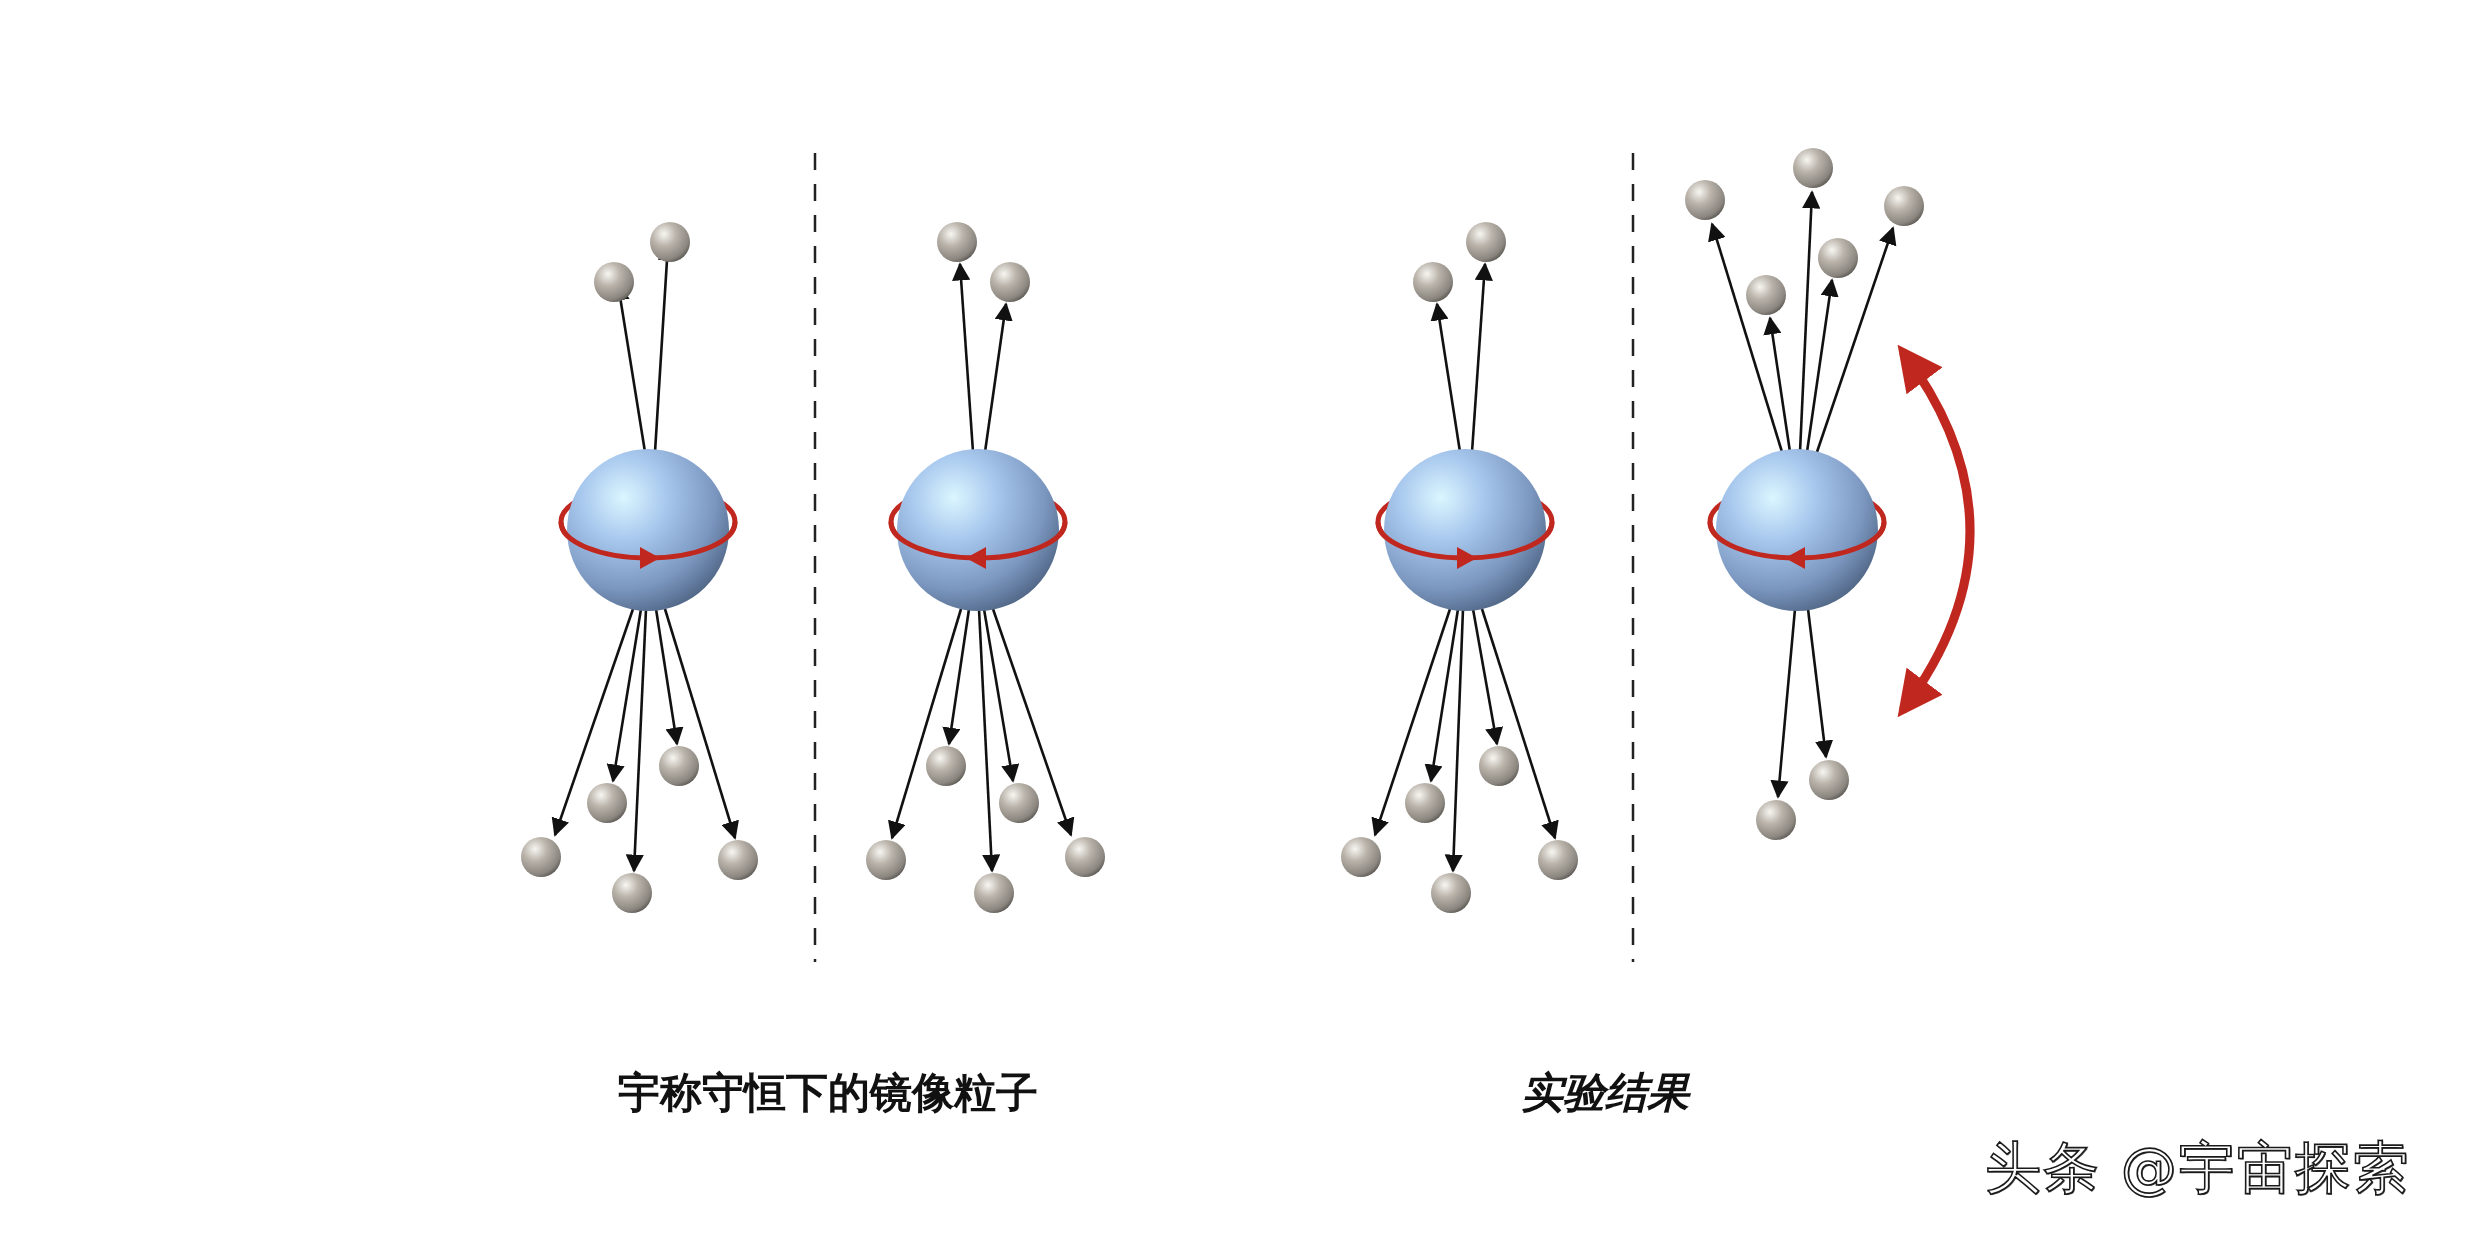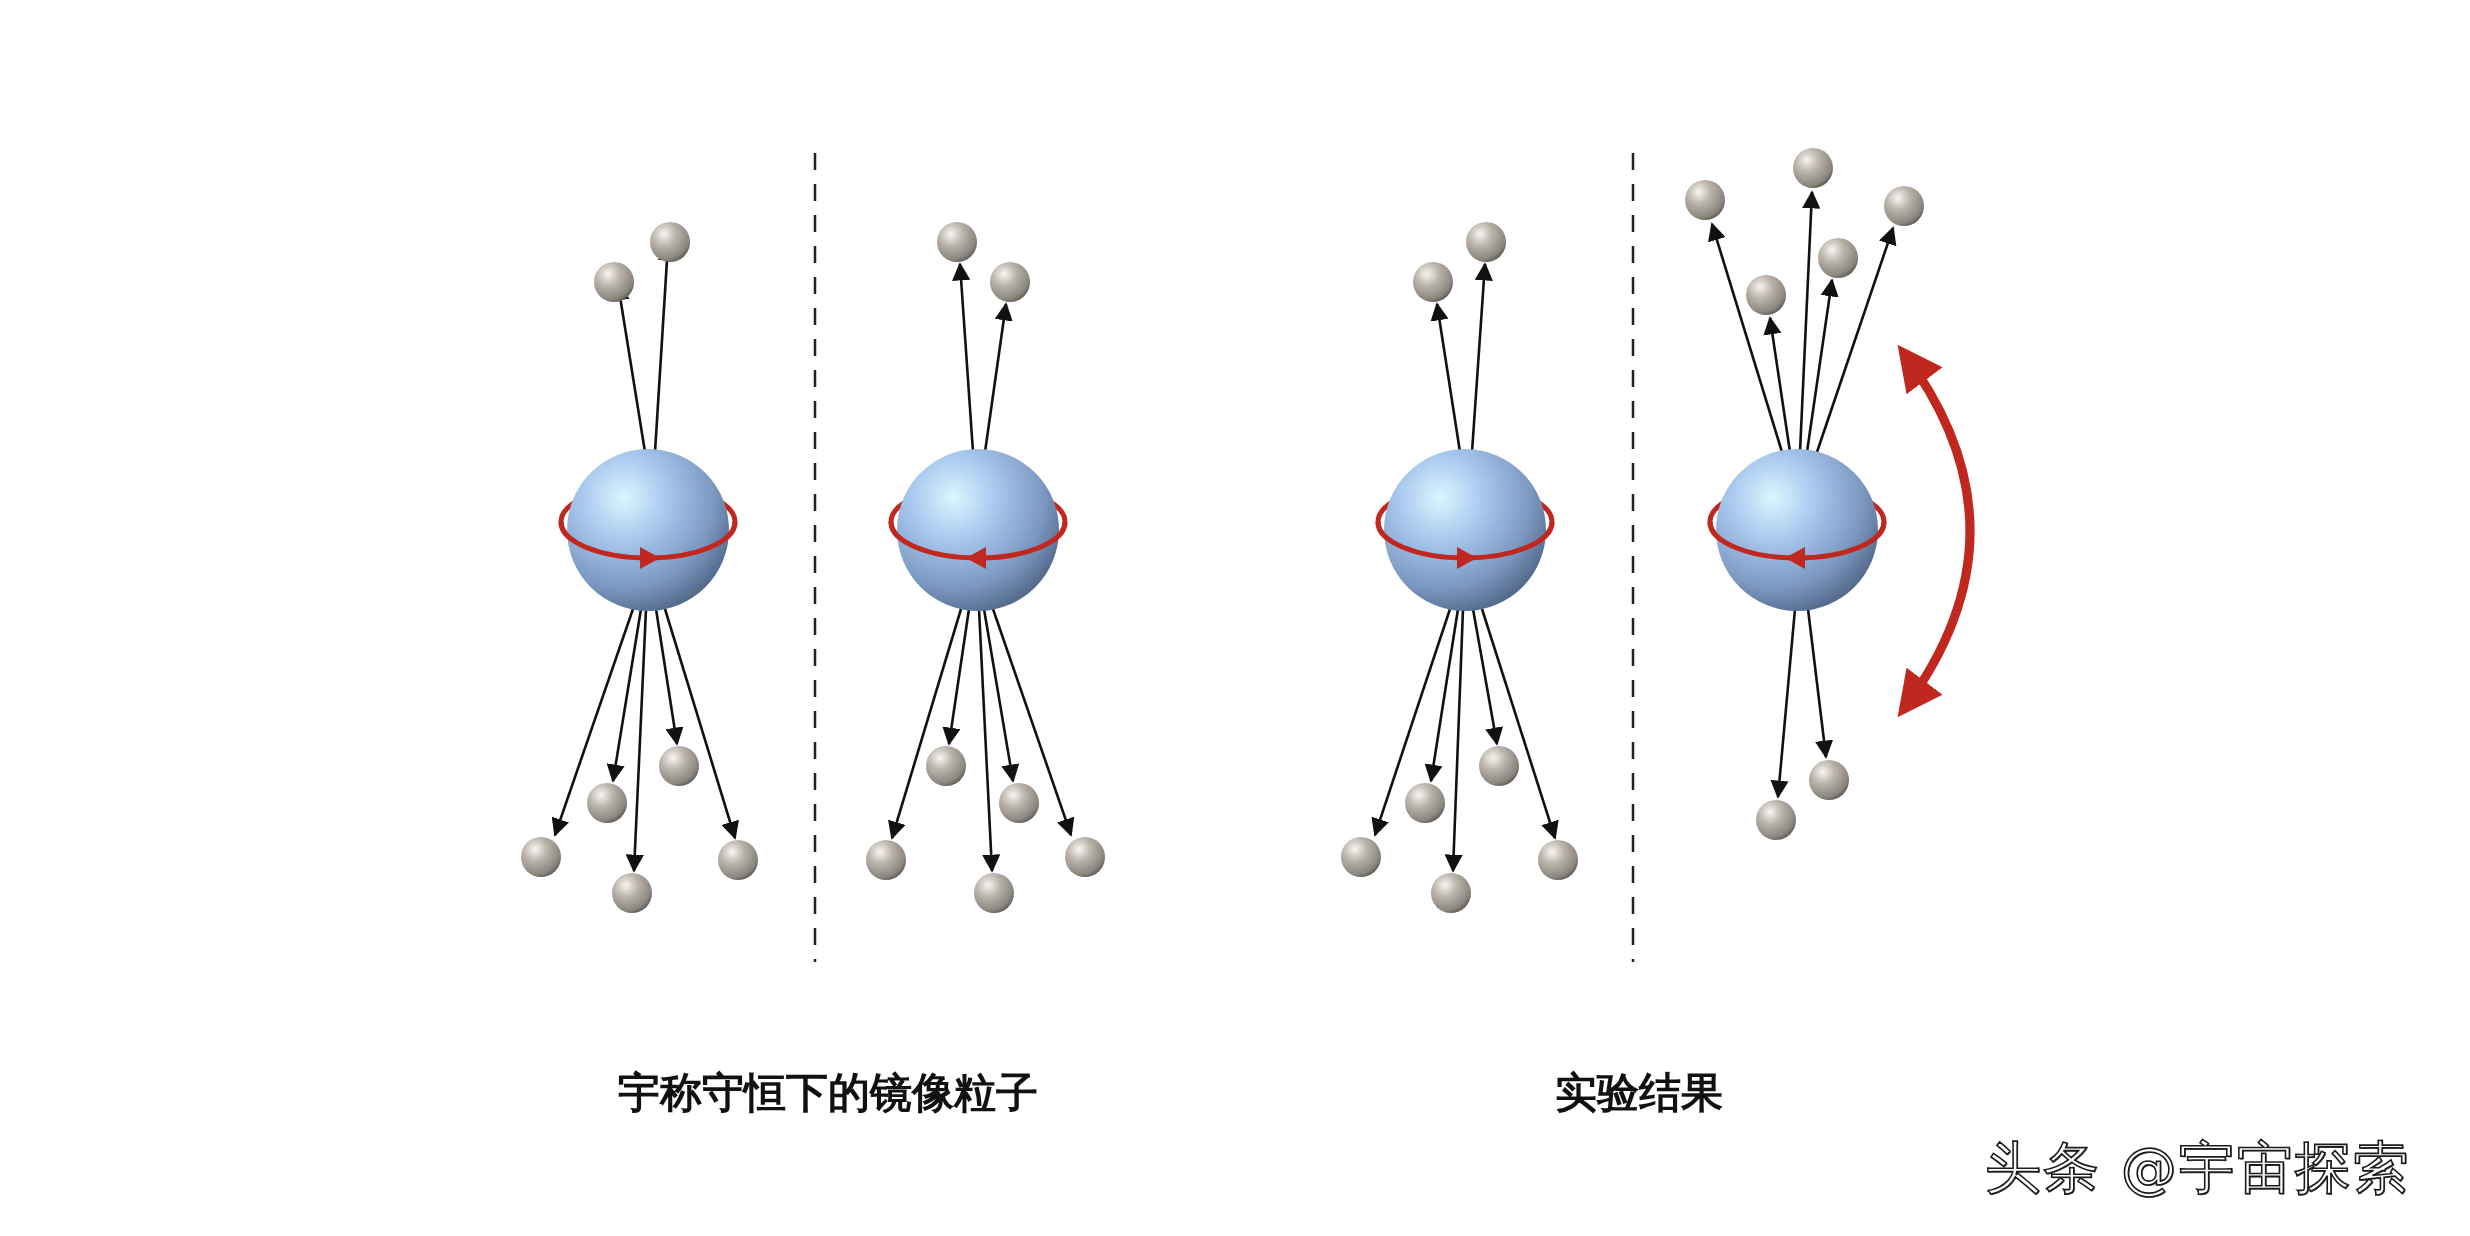--- a/index.html
+++ b/index.html
@@ -144,14 +144,14 @@
       <circle cx="1904" cy="206" r="20" fill="url(#particleGrad)"></circle>
       <circle cx="1776" cy="820" r="20" fill="url(#particleGrad)"></circle>
       <circle cx="1829" cy="780" r="20" fill="url(#particleGrad)"></circle>
     </g>
   <g id="asymmetry-layer">
       <path d="M 1903 352 Q 2037 531 1903 710" fill="none" stroke="#c0281f" stroke-width="9" marker-start="url(#bigRedHead)" marker-end="url(#bigRedHead)"></path>
     </g>
 </svg>
 
 <div class="caption" style="left:618px; top:1072px;">宇称守恒下的镜像粒子</div>
-<div class="caption" style="left:1555px; top:1072px;">实验结果</div>
+<div class="caption" style="left:1521px; top:1072px;font-style:italic;">实验结果</div>
 <div class="watermark" style="left:1985px; top:1140px;">头条 @宇宙探索</div>
 
 </body></html>

